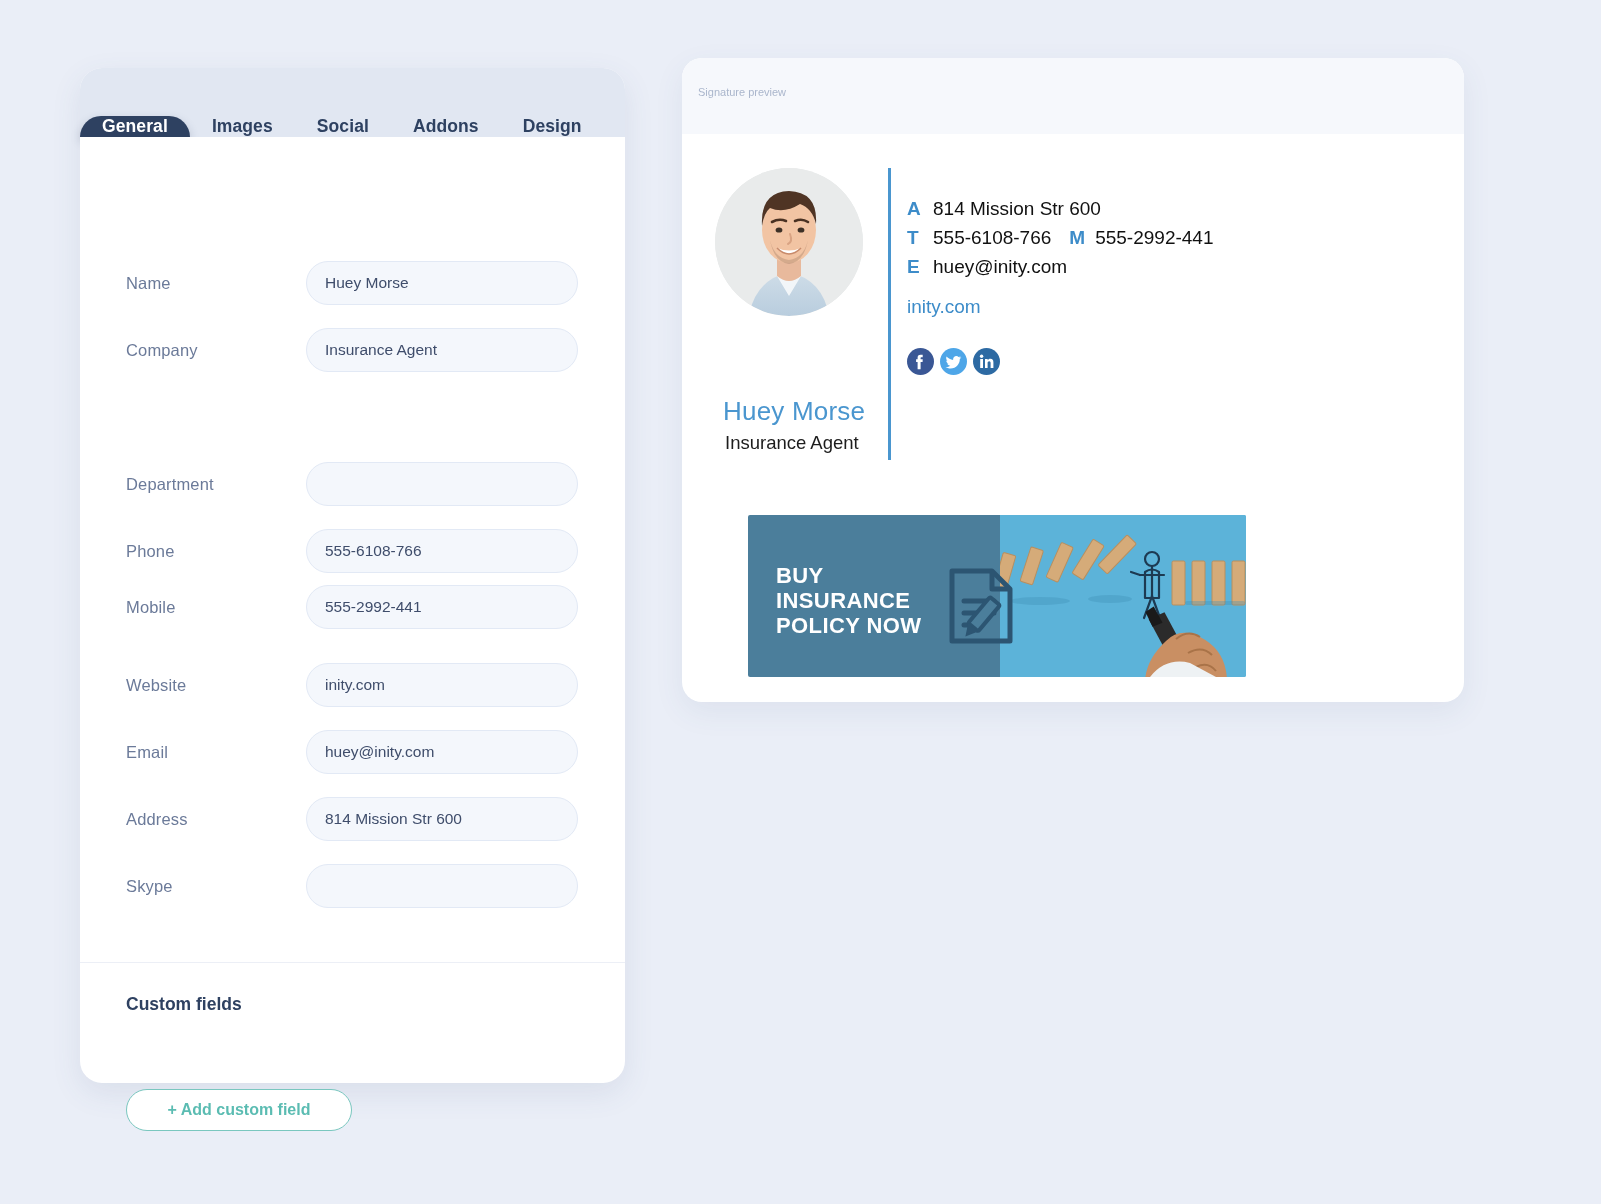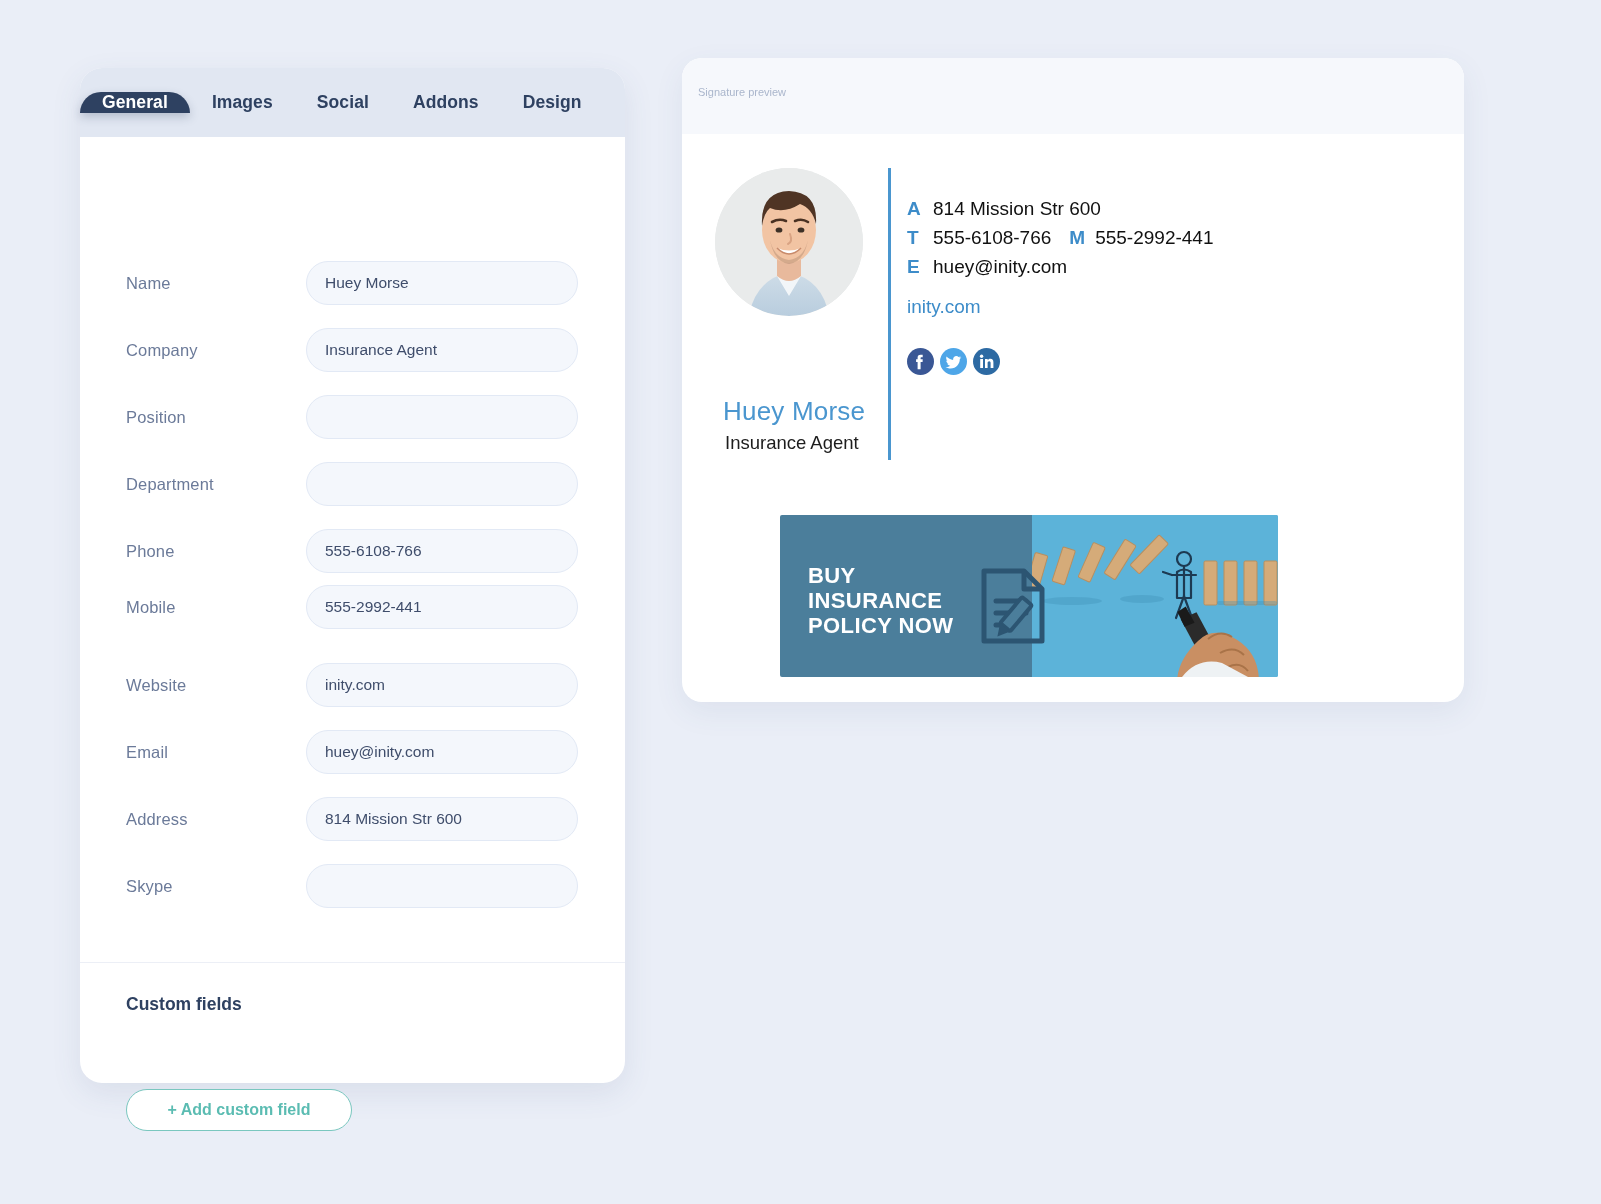--- a/index.html
+++ b/index.html
@@ -19,21 +19,21 @@
     border-radius: 22px;
     box-shadow: 0 10px 30px rgba(70,90,130,0.10);
   }
   .tabbar {
     position: absolute;
     left: 0; top: 0;
     width: 545px; height: 69px;
     background: #e1e7f2;
     border-radius: 22px 22px 0 0;
     display: flex;
-    align-items: center;
+    align-items: flex-end;
   }
   .tab {
     display: flex; align-items: center; justify-content: center;
     font-size: 17.5px; font-weight: bold;
     color: #2e4161;
     letter-spacing: .1px;
     cursor: pointer;
     padding: 0 22px;
   }
   .tab.active {
@@ -162,21 +162,20 @@
     cursor: pointer;
   }
   .soc svg { display: block; }
 
   
   .banner {
     position: absolute; left: 33px; top: 347px;
     width: 498px; height: 162px;
     border-radius: 2px;
     overflow: hidden;
-    margin-left: 32px;
   }
   .banner-left {
     position: absolute; left: 0; top: 0;
     width: 252px; height: 162px;
     background: #4b7e9b;
   }
   .banner-right {
     position: absolute; left: 252px; top: 0;
     width: 246px; height: 162px;
     background: #5cb3d9;
@@ -234,24 +233,20 @@
     <div class="field-row" style="top:124px">
       <span class="field-label">Name</span>
       <input class="field-input" type="text" value="Huey Morse" style="">
     </div>
 
     <div class="field-row" style="top:191px">
       <span class="field-label">Company</span>
       <input class="field-input" type="text" value="Insurance Agent" style="">
     </div>
 
-    <div class="field-row" style="top:258px">
-      <span class="field-label">Position</span>
-      <input class="field-input" type="text" value="" style="">
-    </div>
 
     <div class="field-row" style="top:325px">
       <span class="field-label">Department</span>
       <input class="field-input" type="text" value="" style="">
     </div>
 
     <div class="field-row" style="top:392px">
       <span class="field-label">Phone</span>
       <input class="field-input" type="text" value="555-6108-766" style="">
     </div>

